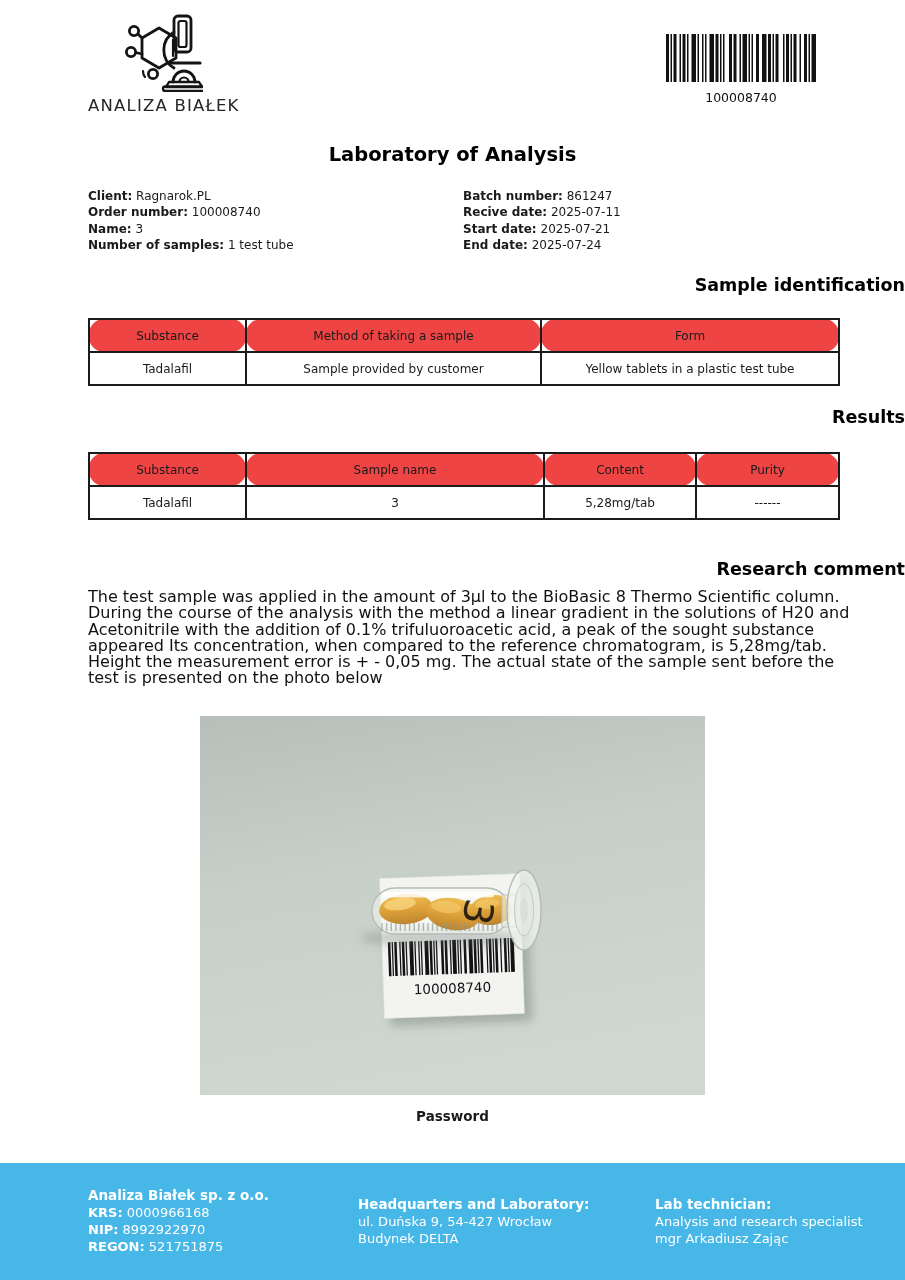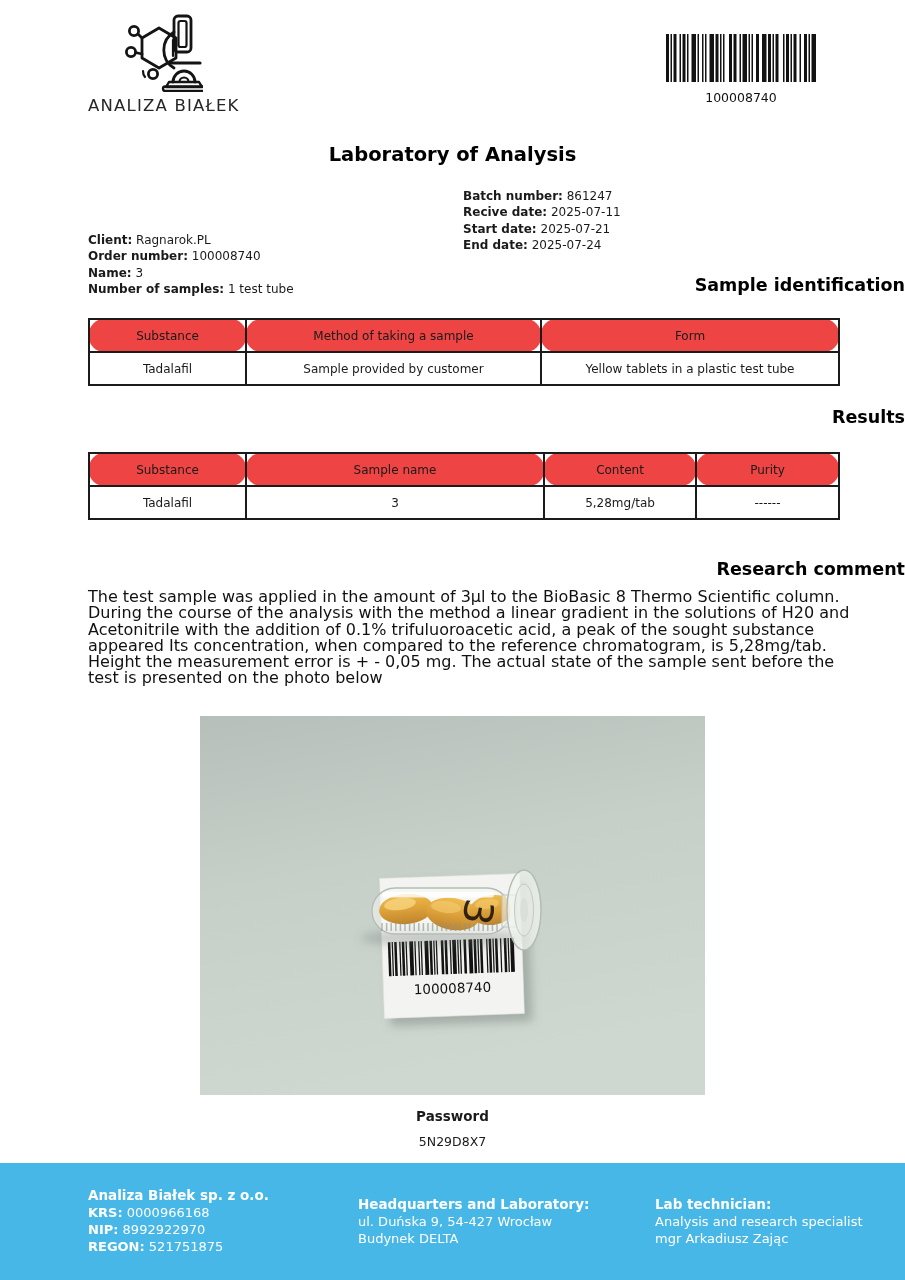--- a/index.html
+++ b/index.html
@@ -16,21 +16,21 @@
   .barcode-num{margin-top:4px;font-size:12.5px;color:#111;}
   
   .h1{position:absolute;left:0;right:0;top:143px;text-align:center;font-size:19.5px;font-weight:bold;color:#000;}
   .section-h{position:absolute;left:0;right:0;text-align:right;font-size:17.5px;font-weight:bold;color:#000;}
   #h-sample{top:275px;}
   #h-results{top:407px;margin-left:44px;}
   #h-comment{top:559px;}
   #h-photo{top:674px;}
   
   .order-col{position:absolute;top:188px;font-size:12px;line-height:16.4px;}
-  #order-left{left:88px;margin-top:44px;}
+  #order-left{left:88px;}
   #order-right{left:463px;}
   .order-col b{font-weight:bold;}
   
   table.doc{position:absolute;left:88px;border-collapse:collapse;table-layout:fixed;width:750px;font-size:12px;}
   #table-sample{top:318px;}
   #table-results{top:452px;}
   table.doc th,table.doc td{border:2px solid #1b1b1b;text-align:center;font-weight:normal;height:31px;padding:0 6px;}
   table.doc th{background:#ef4444;border-radius:15px;}
   table.doc td{background:#ffffff;}
   
@@ -300,21 +300,20 @@
           <rect x="302" y="179" width="14" height="32" fill="rgba(238,242,237,0.6)" stroke="#bdc4be" stroke-width="1"></rect>
           <ellipse cx="324" cy="194" rx="17" ry="40" fill="rgba(240,244,239,0.72)" stroke="#b2bab3" stroke-width="1.4"></ellipse>
           <ellipse cx="324" cy="194" rx="9.5" ry="26" fill="rgba(228,233,227,0.6)" stroke="#c3cac3" stroke-width="1"></ellipse>
           <ellipse cx="324" cy="194" rx="4" ry="12" fill="rgba(214,220,213,0.7)"></ellipse>
         </g>
       </g>
     </svg>
   </div>
 
   <div class="pass-h">Password</div>
-  <div class="pass-v">5N29D8X7</div>
 
   <div class="footer">
     <div class="f-col" id="f-company">
       <div class="f-name">Analiza Białek sp. z o.o.</div>
       <div><b>KRS:</b> <span>0000966168</span></div>
       <div><b>NIP:</b> <span>8992922970</span></div>
       <div><b>REGON:</b> <span>521751875</span></div>
     </div>
     <div class="f-col" id="f-hq">
       <div class="f-head">Headquarters and Laboratory:</div>

